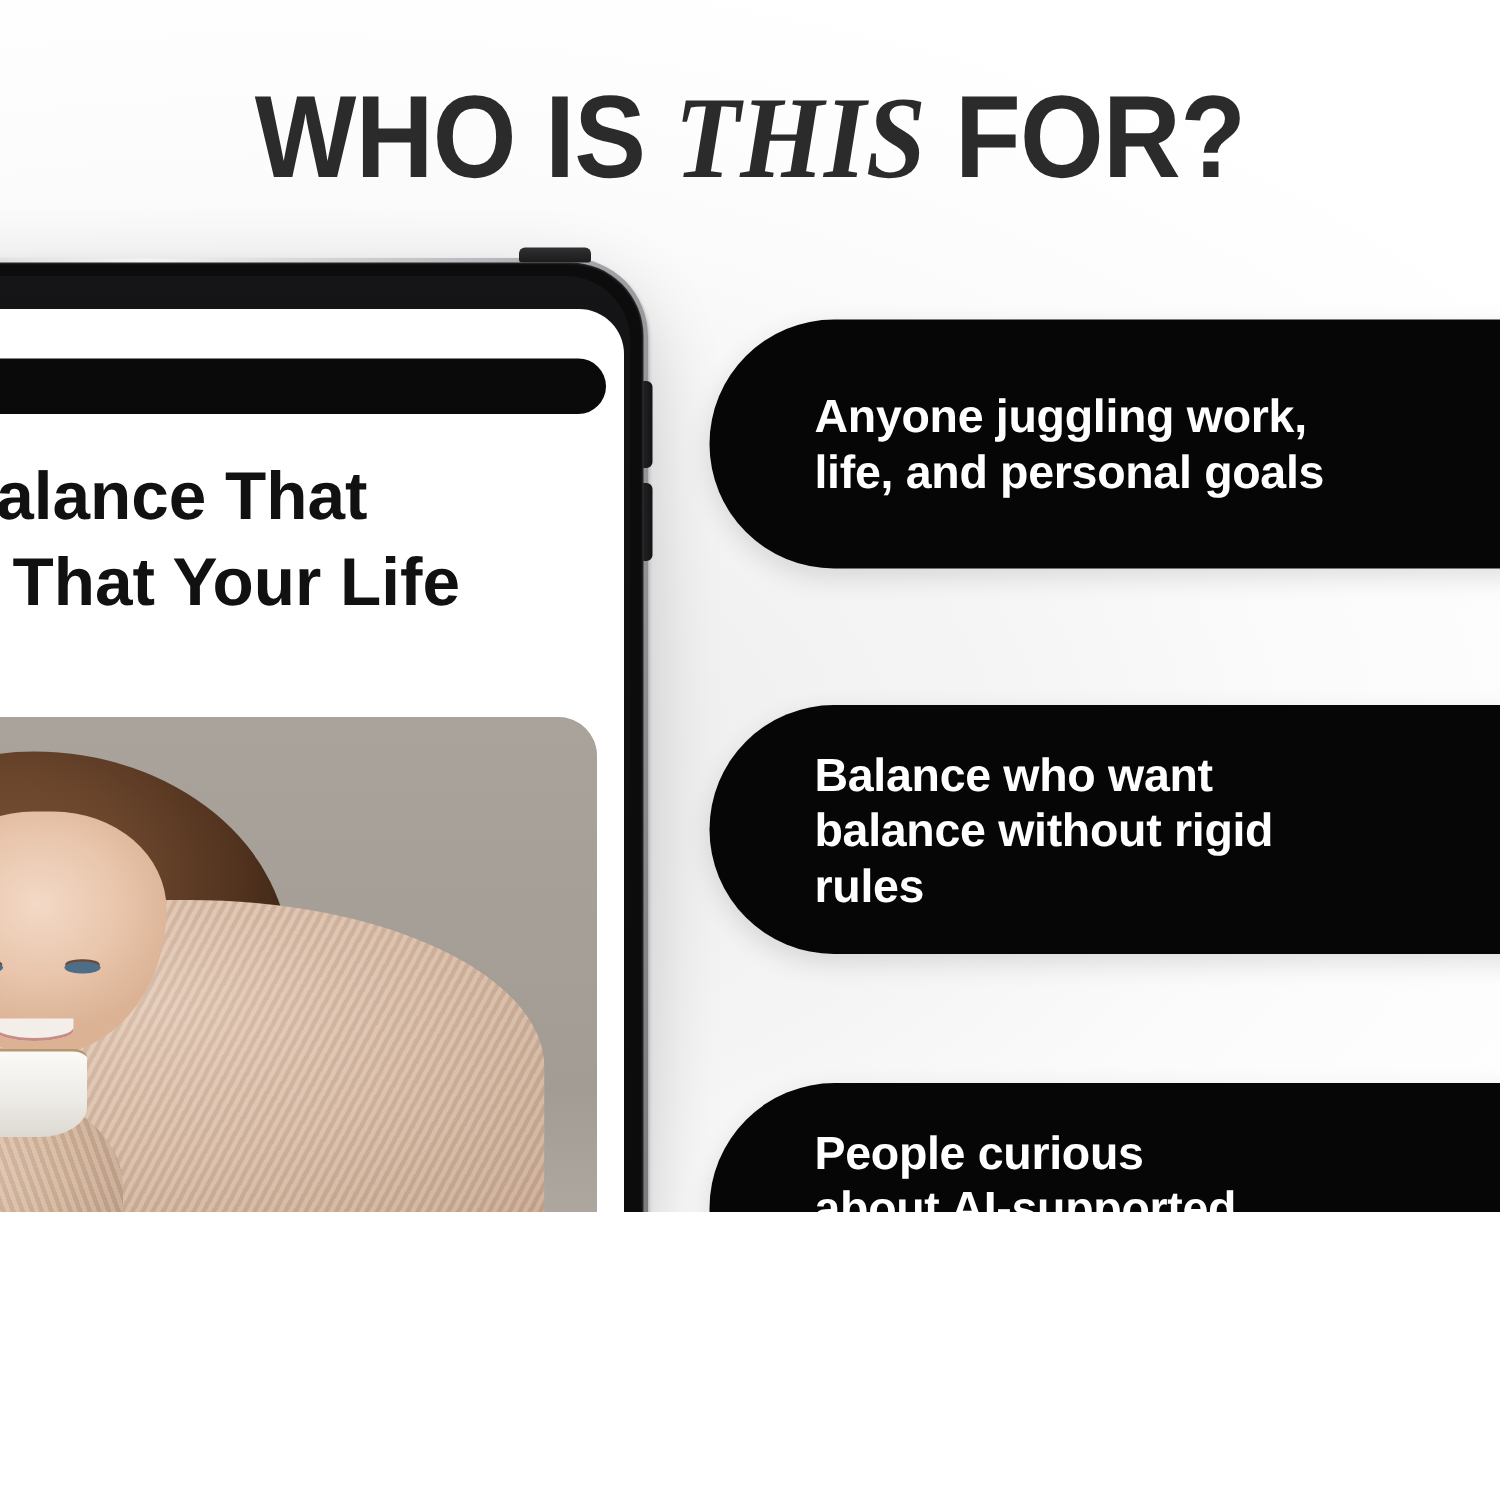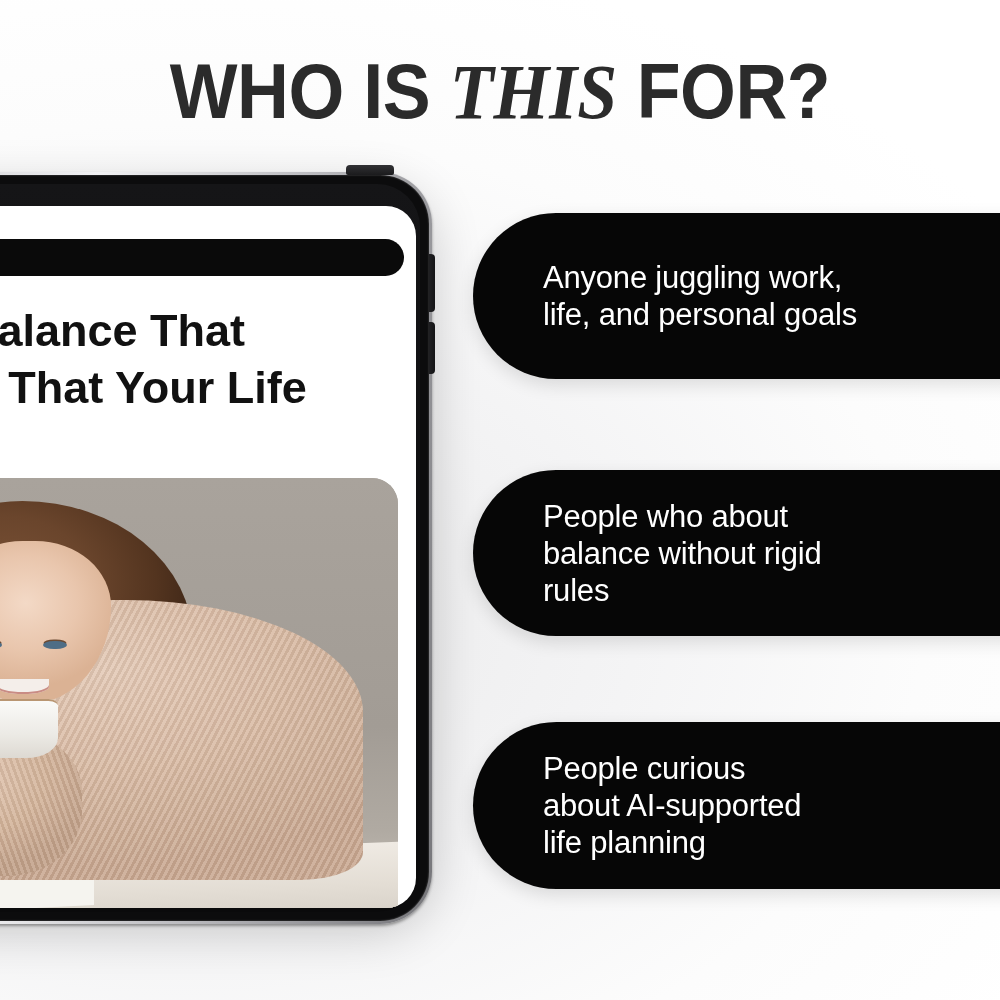--- a/index.html
+++ b/index.html
@@ -7,21 +7,21 @@
     padding: 0;
     background: #ffffff;
   }
   body {
     font-family: "Liberation Sans", sans-serif;
   }
 
   #canvas {
     position: relative;
     width: 1000px;
-    height: 1000px;
+    height: 808px;
     overflow: hidden;
     background:
       radial-gradient(120% 80% at 18% 62%, #e9e9ea 0%, #f4f4f5 38%, #fcfcfc 62%, #ffffff 85%);
   }
 
   
   .title {
     position: absolute;
     top: 48px;
     left: 0;
@@ -272,21 +272,21 @@
     width: 560px;
     background: #060606;
     box-sizing: border-box;
     display: flex;
     align-items: center;
     color: #ffffff;
     box-shadow: 0 6px 18px rgba(0,0,0,0.12);
   }
   .pill .pill-text {
     font-family: "Liberation Sans", sans-serif;
-    font-weight: normal;
+    font-weight: bold;
     font-size: 31px;
     line-height: 37px;
     letter-spacing: -0.2px;
     white-space: pre-line;
     padding-left: 70px;
     padding-right: 24px;
   }
   .pill-1 { top: 213px; height: 166px; border-radius: 83px 0 0 83px; }
   .pill-2 { top: 470px; height: 166px; border-radius: 83px 0 0 83px; }
   .pill-3 { top: 722px; height: 167px; border-radius: 84px 0 0 84px; }
@@ -340,21 +340,21 @@
       </div>
     </div>
   </div>
 
   <div class="pill pill-1">
     <div class="pill-text">Anyone juggling work,
 life, and personal goals</div>
   </div>
 
   <div class="pill pill-2">
-    <div class="pill-text">People who about
+    <div class="pill-text">Balance who want
 balance without rigid
 rules</div>
   </div>
 
   <div class="pill pill-3">
     <div class="pill-text">People curious
 about AI-supported
 life planning</div>
   </div>
 

